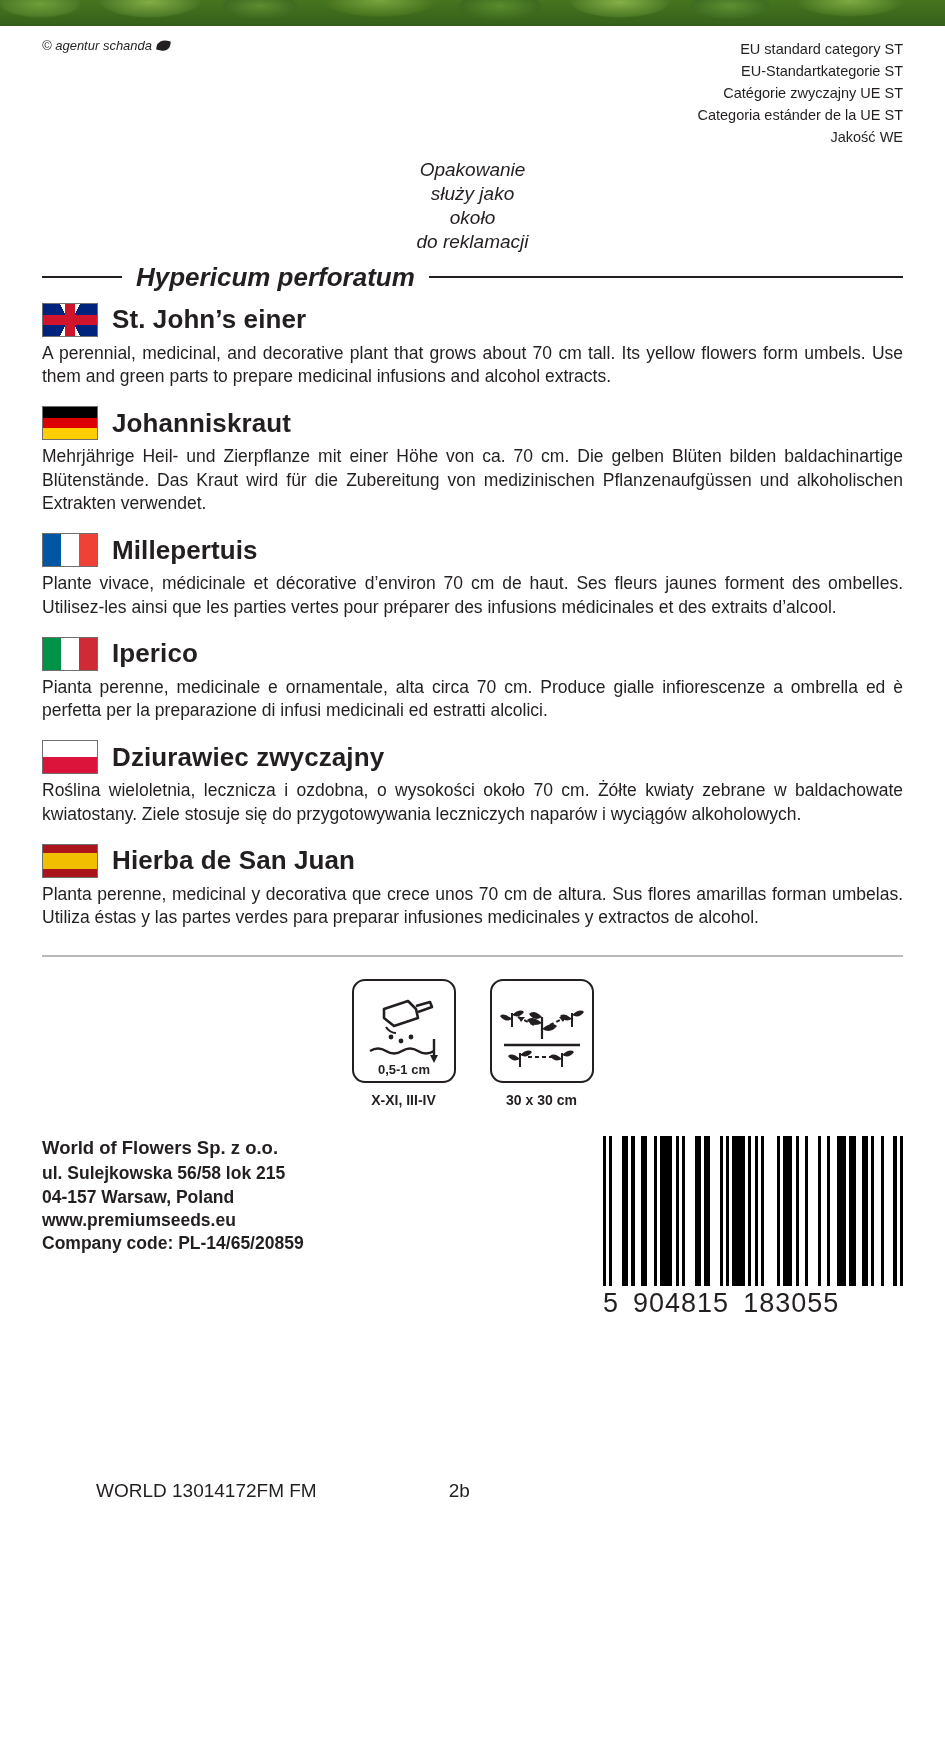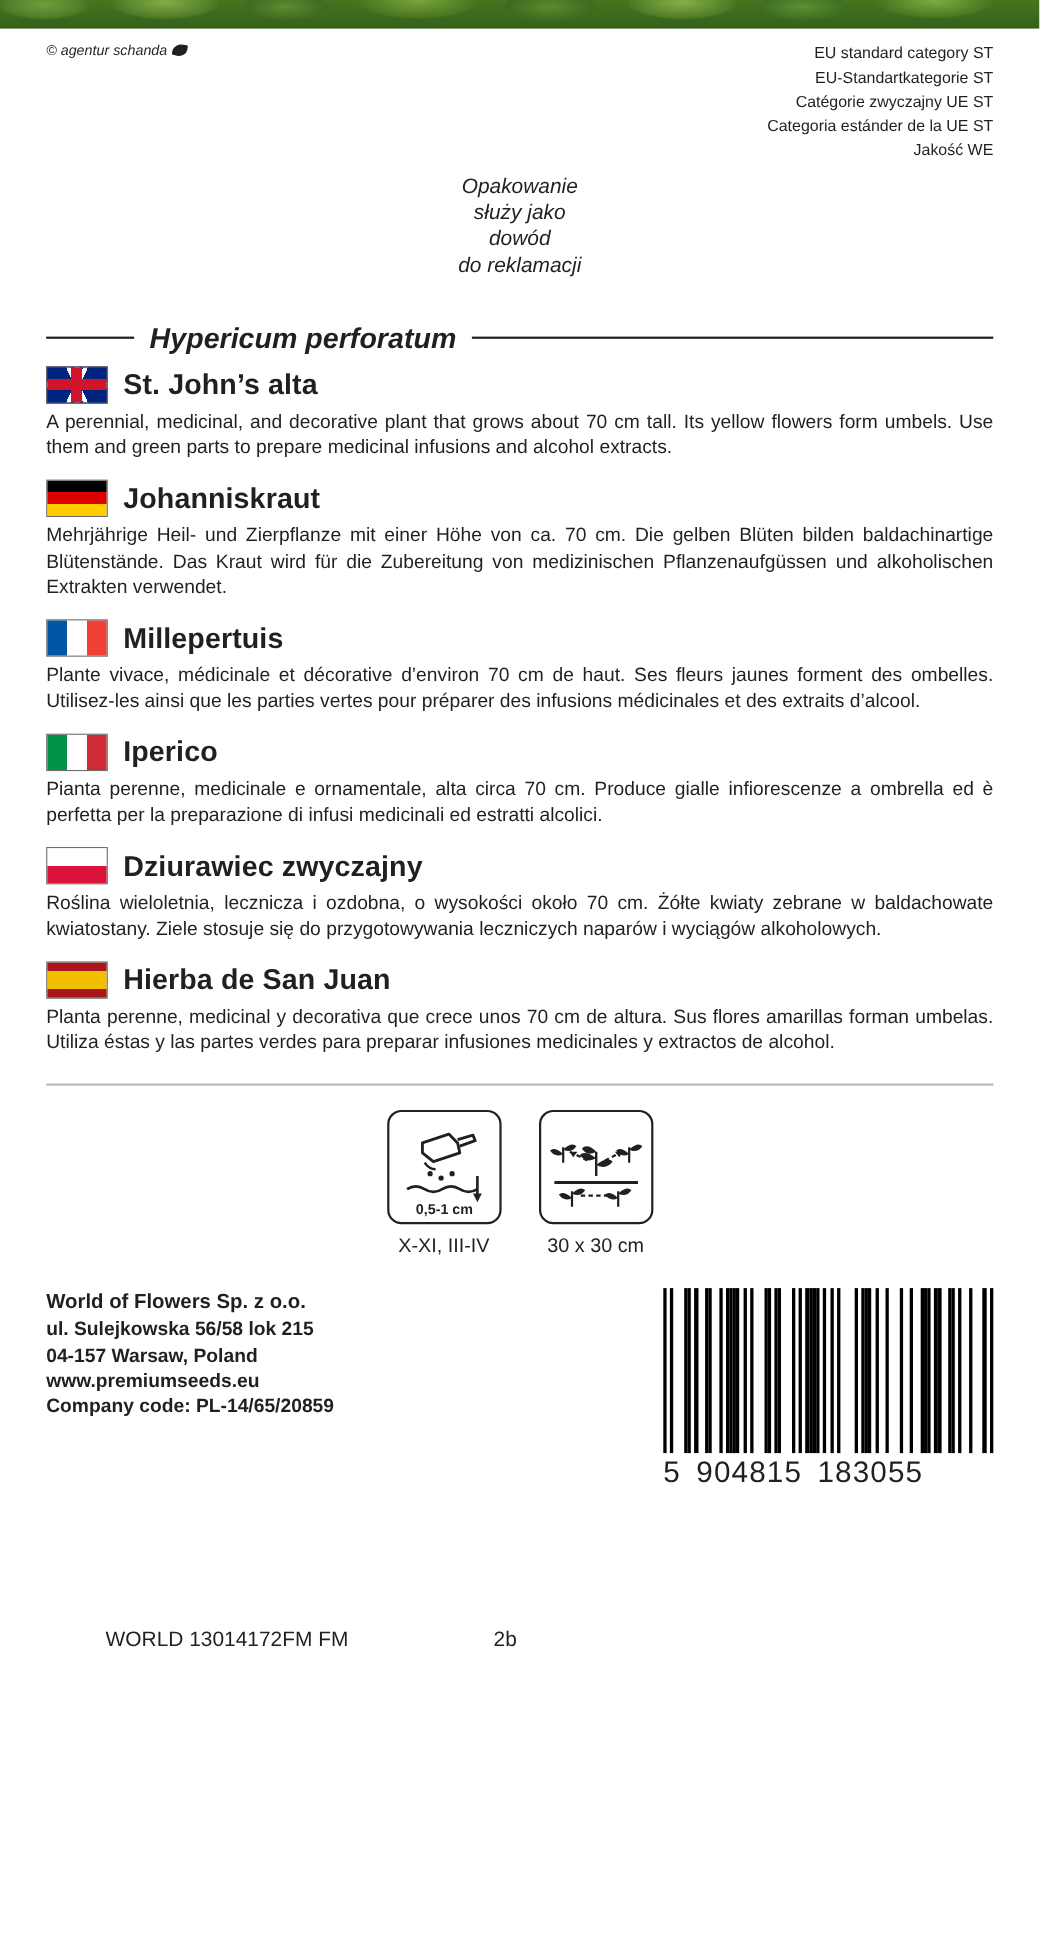--- a/index.html
+++ b/index.html
@@ -79,21 +79,21 @@
     font-size: 14.5px;
     line-height: 1.52;
     color: #231f20;
   }
 
   
   .species-row {
     display: flex;
     align-items: center;
     gap: 14px;
-    margin: 38px 42px 0 42px;
+    margin: 8px 42px 0 42px;
   }
   .species-row .rule {
     height: 2px;
     background: #231f20;
     flex: 0 0 80px;
   }
   .species-row .rule.long { flex: 1 1 auto; }
   .species-name {
     font-size: 26px;
     font-style: italic;
@@ -185,22 +185,22 @@
   .picto-box {
     width: 104px; height: 104px;
     border: 2px solid #231f20;
     border-radius: 13px;
     position: relative;
     background: #fff;
     overflow: hidden;
   }
   .picto-label {
     margin-top: 9px;
-    font-size: 18px;
-    font-weight: normal;
+    font-size: 14px;
+    font-weight: bold;
     white-space: nowrap;
   }
   .picto svg { display: block; }
 
   
   .footer {
     margin: 28px 42px 0 42px;
     display: flex;
     justify-content: space-between;
     align-items: flex-start;
@@ -258,38 +258,38 @@
       <div>EU-Standartkategorie ST</div>
       <div>Catégorie zwyczajny UE ST</div>
       <div>Categoria estánder de la UE ST</div>
       <div>Jakość WE</div>
     </div>
   </div>
 
   <div class="packaging-note">
     <div>Opakowanie</div>
     <div>służy jako</div>
-    <div>dowód</div>
+    <div>około</div>
     <div>do reklamacji</div>
   </div>
 
   <div class="species-row">
     <span class="rule"></span>
     <span class="species-name">Hypericum perforatum</span>
     <span class="rule long"></span>
   </div>
 
   <div class="languages">
 
     <div class="lang">
       <div class="lang-head">
         <span class="flag uk">
             <span class="diag"></span>
           </span>
-        <span class="lang-title">St. John’s alta</span>
+        <span class="lang-title">St. John’s einer</span>
       </div>
       <div class="lang-body">A perennial, medicinal, and decorative plant that grows about 70 cm tall. Its yellow flowers form umbels. Use them and green parts to prepare medicinal infusions and alcohol extracts.</div>
     </div>
 
     <div class="lang">
       <div class="lang-head">
         <span class="flag de"></span>
         <span class="lang-title">Johanniskraut</span>
       </div>
       <div class="lang-body">Mehrjährige Heil- und Zierpflanze mit einer Höhe von ca. 70 cm. Die gelben Blüten bilden baldachinartige Blütenstände. Das Kraut wird für die Zubereitung von medizinischen Pflanzenaufgüssen und alkoholischen Extrakten verwendet.</div>

